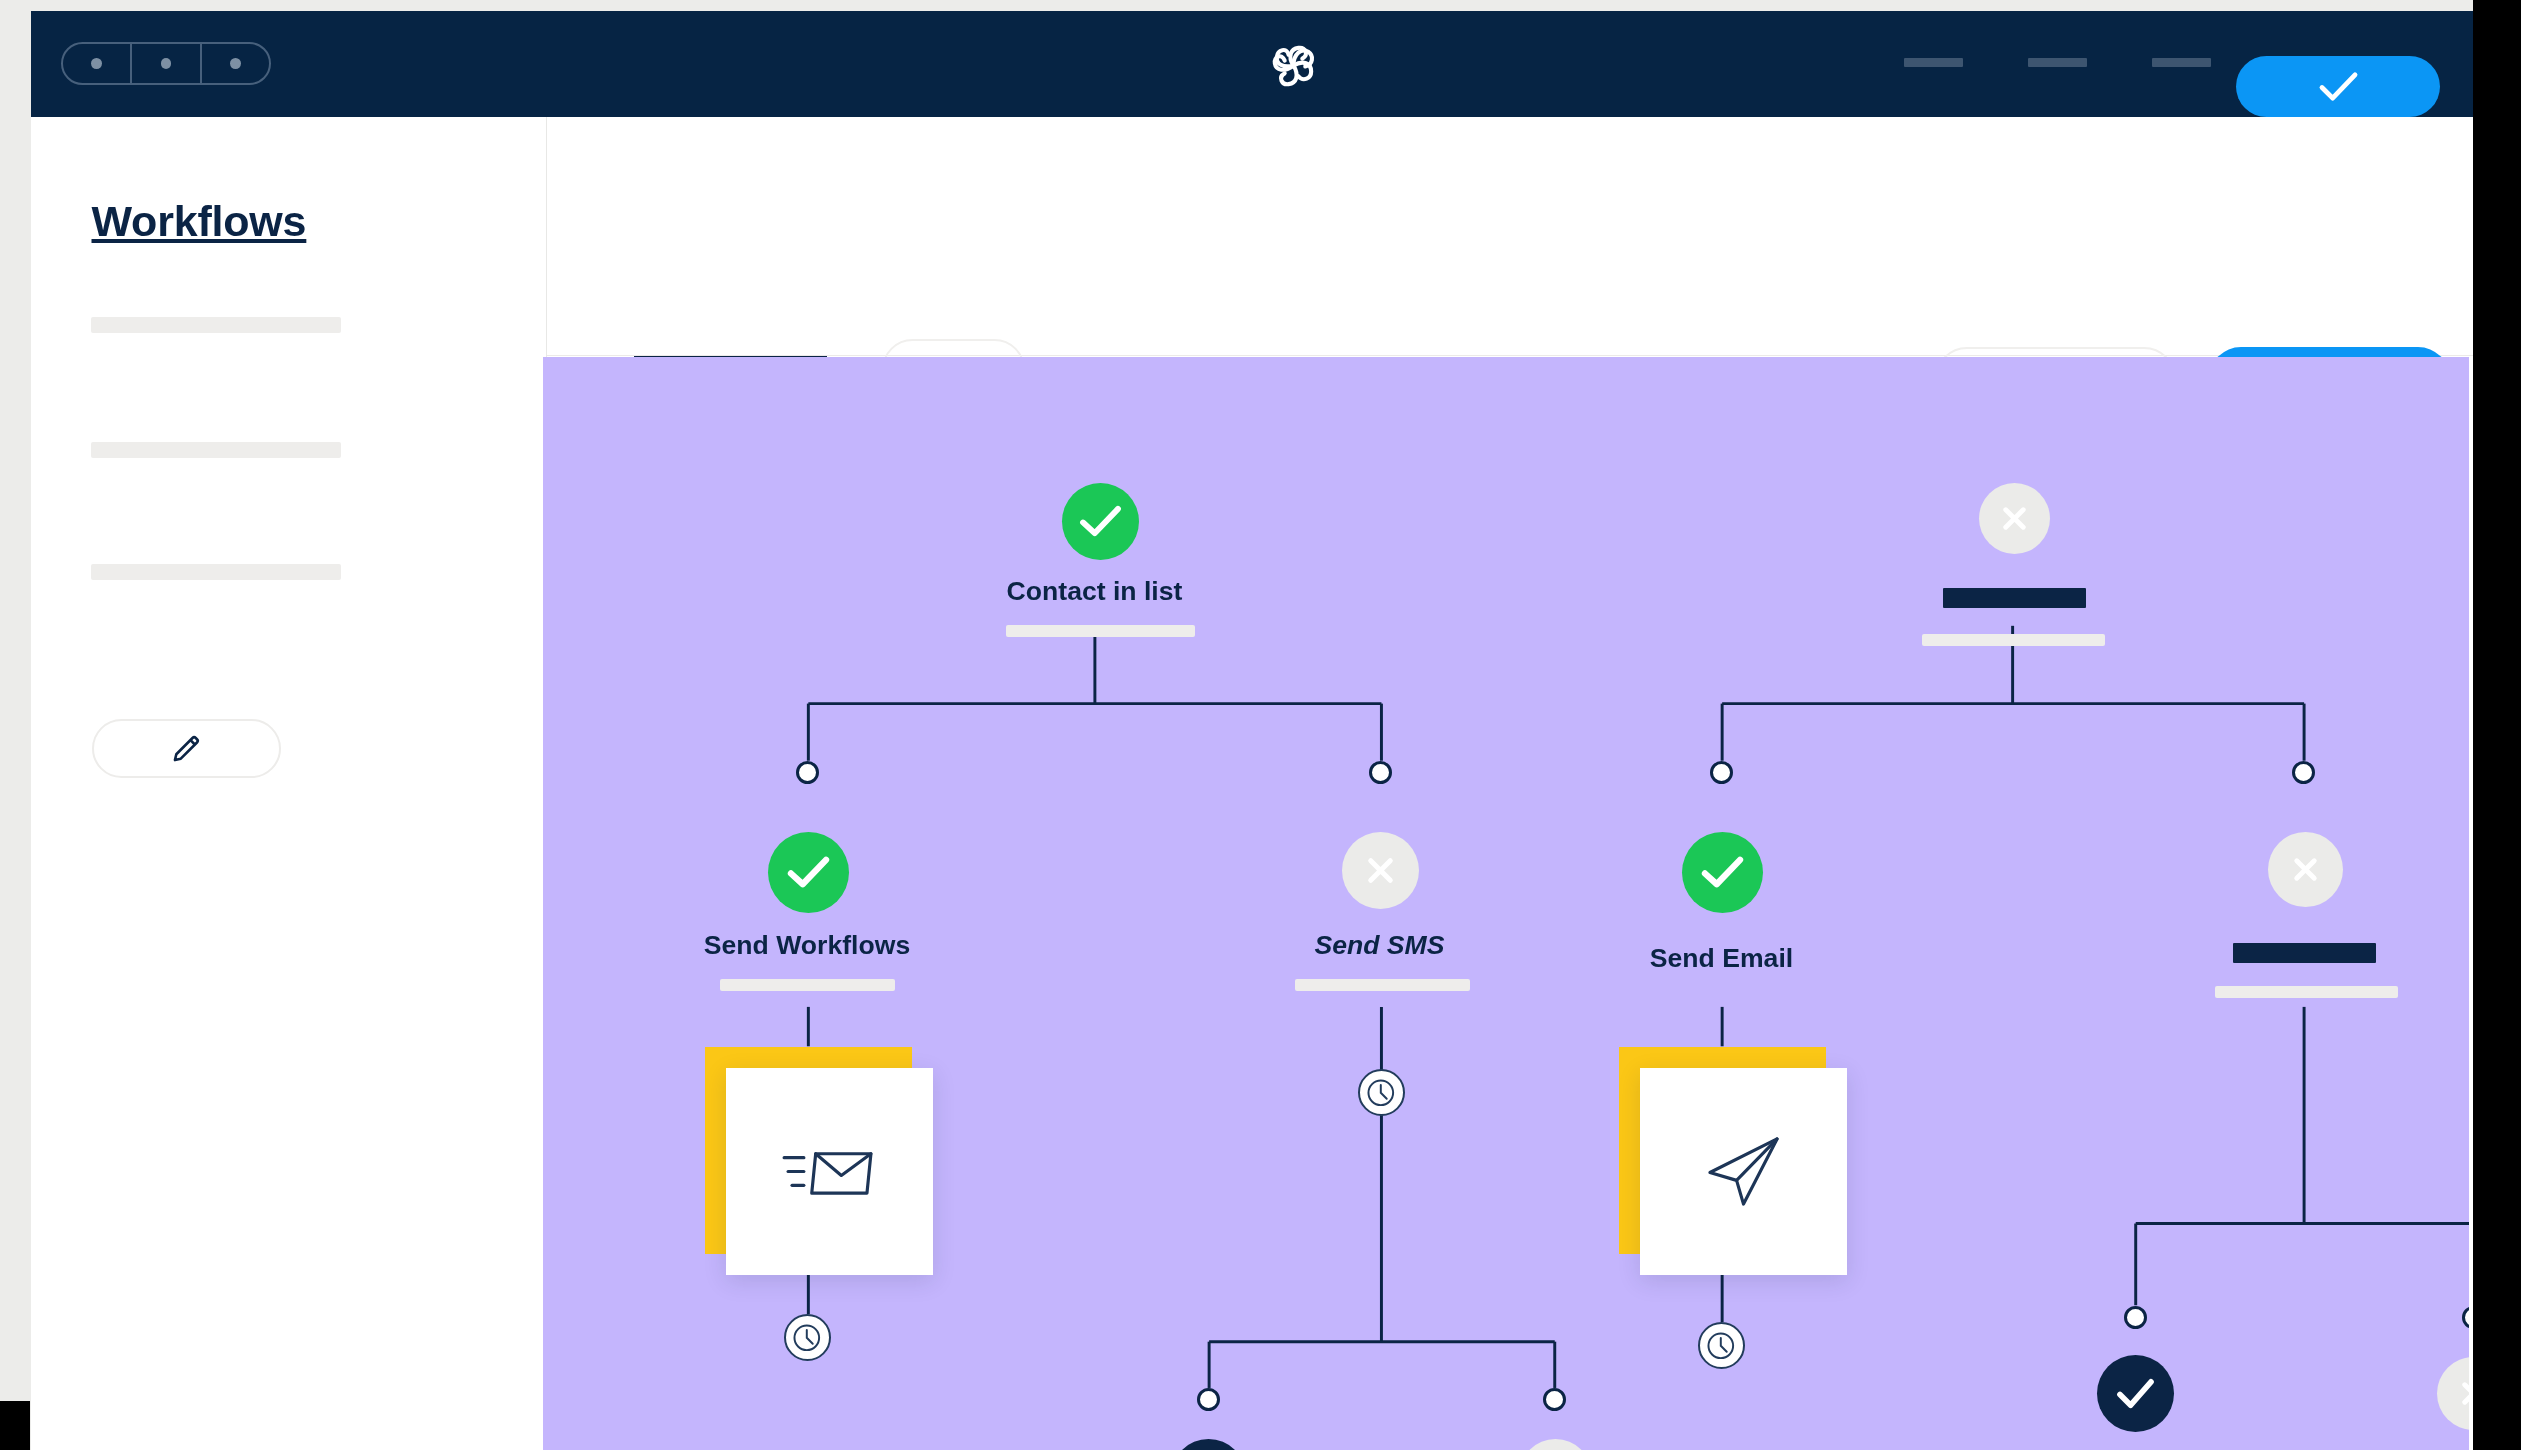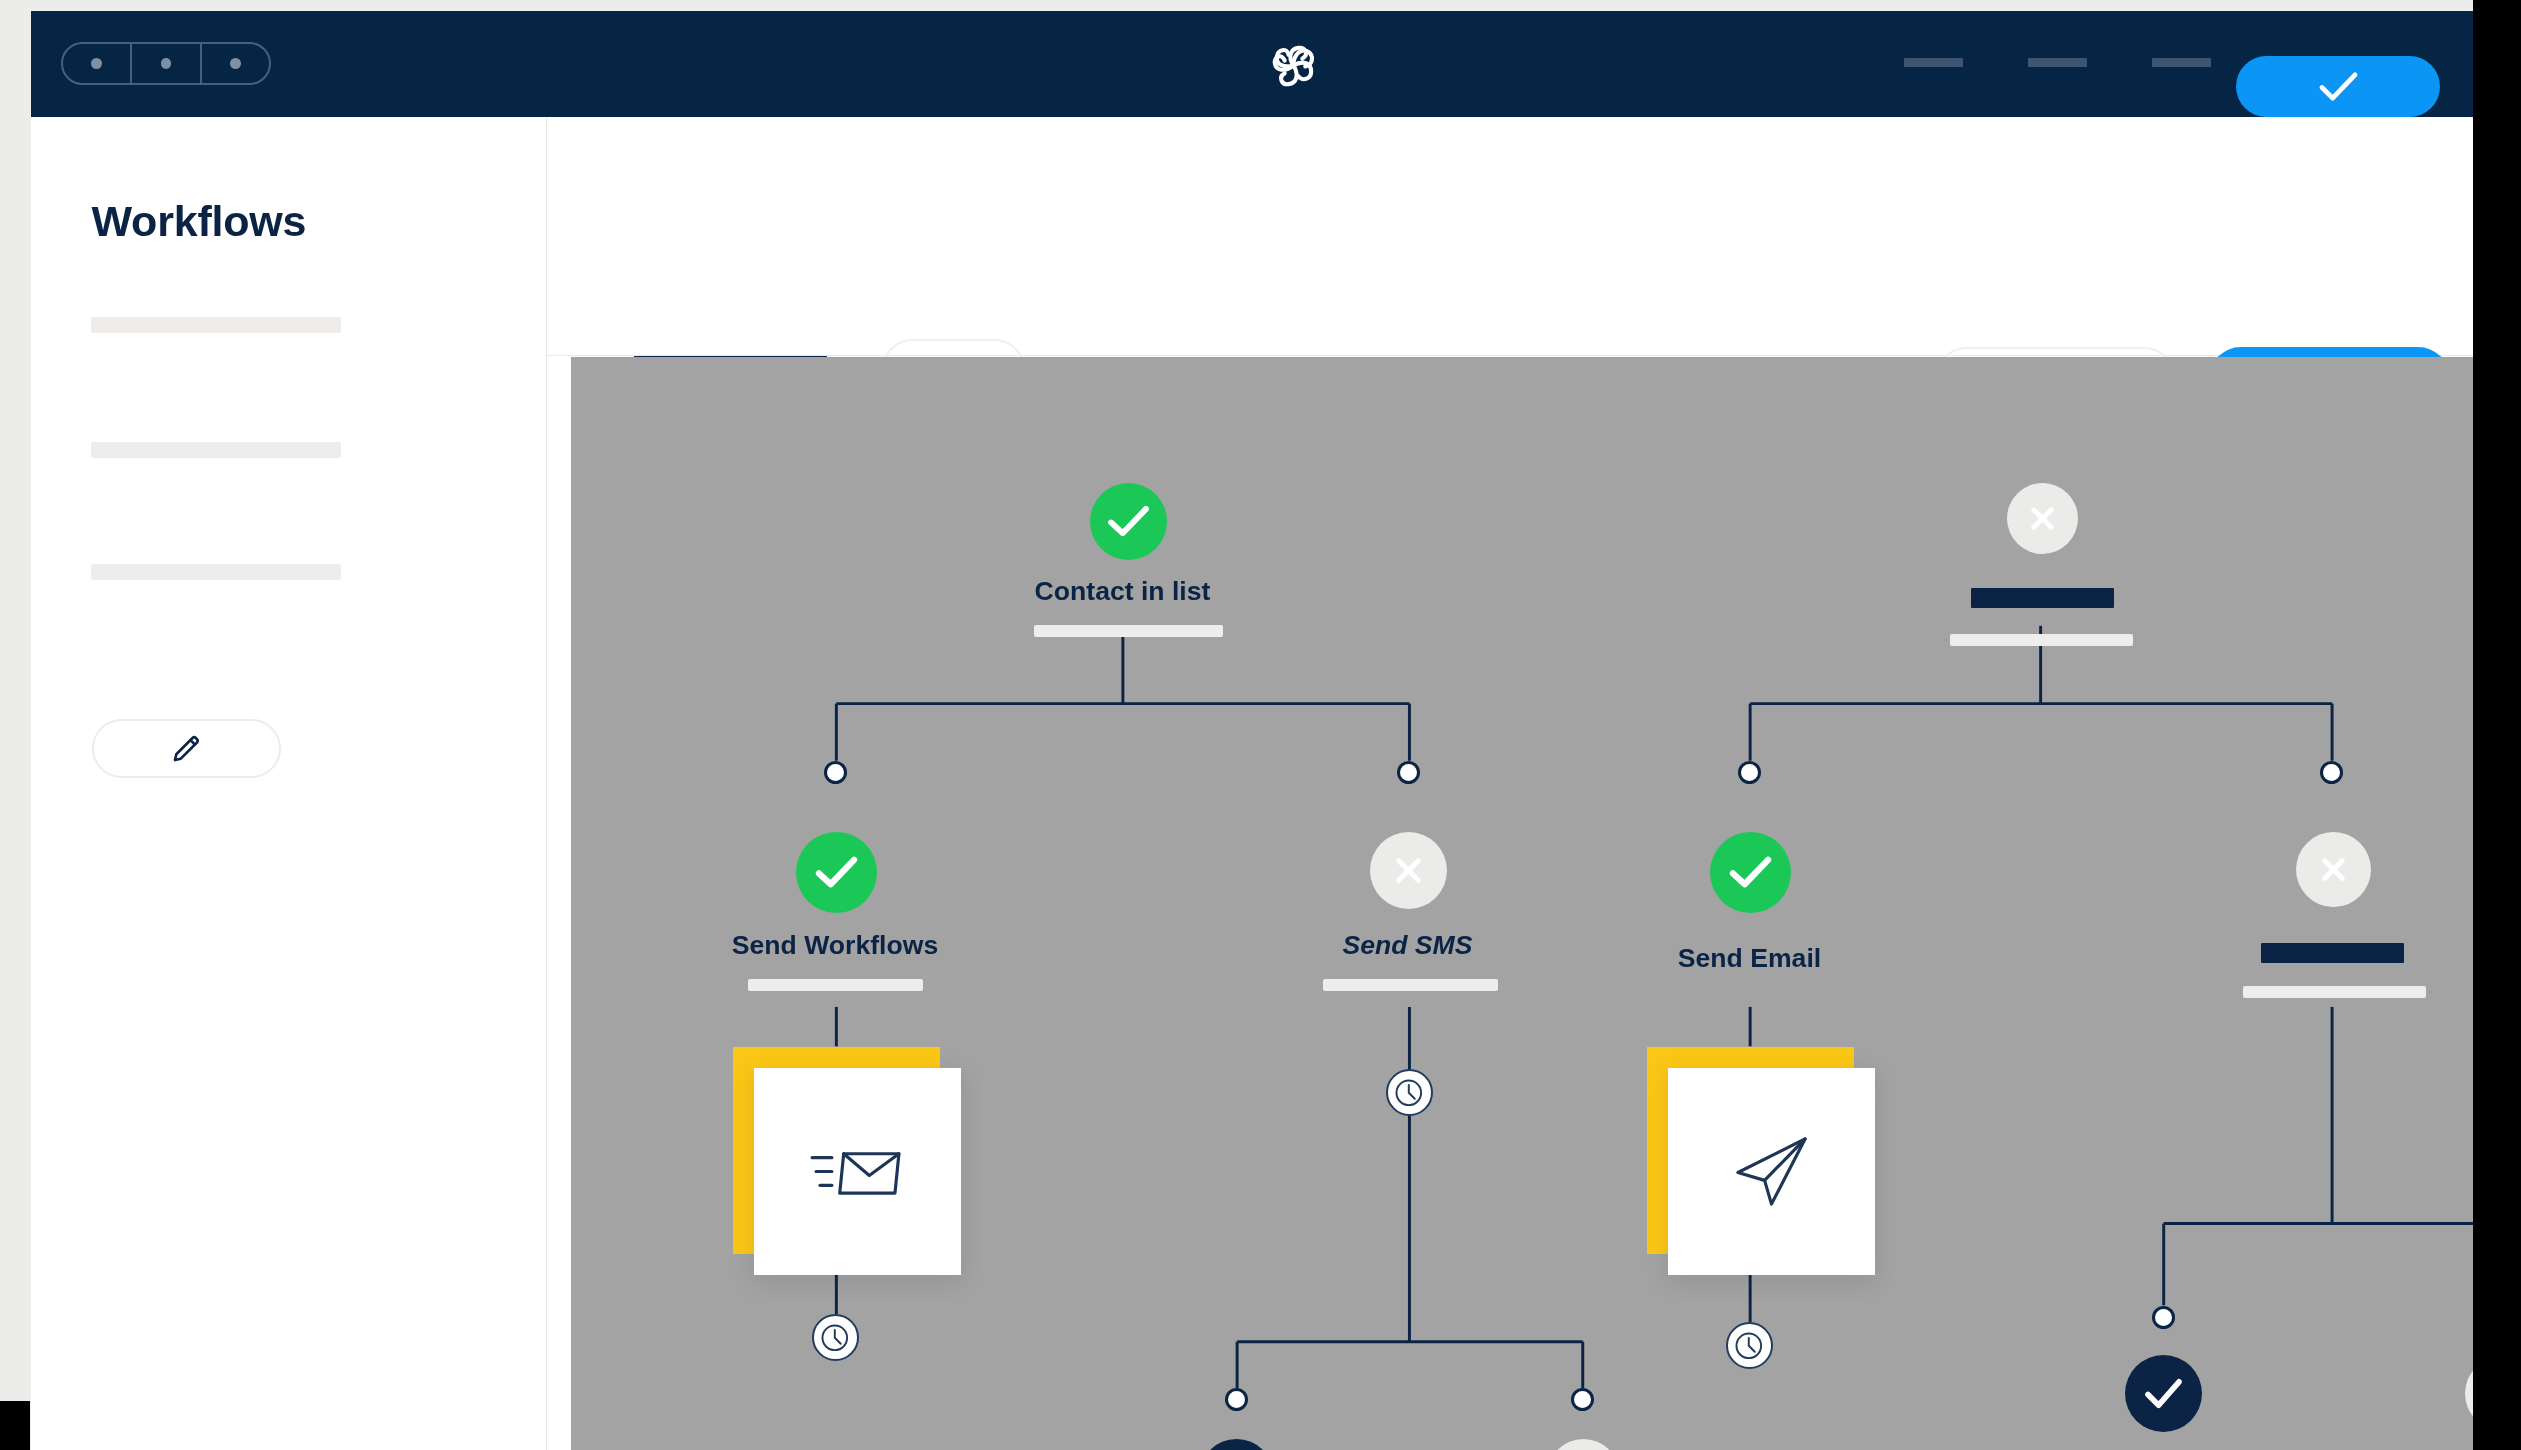--- a/index.html
+++ b/index.html
@@ -53,21 +53,21 @@
     background:#0b96f5; display:flex; align-items:center; justify-content:center;
   }
 
   
   .sidebar {
     position:absolute; left:0; top:106px; width:516px; height:1333px;
     background:#ffffff; border-right:1px solid #e8e8e6;
   }
   .sidebar-title {
     position:absolute; left:61px; top:80px;
-    font-size:43px; font-weight:700; color:#0b2445; letter-spacing:-0.2px;
+    font-size:43px; font-weight:700; color:#0b2445; letter-spacing:-0.2px;text-decoration:underline;
   }
   .side-ph { position:absolute; background:#eeedeb; border-radius:2px; }
   .side-ph.p1 { left:60px; top:200px; width:250px; height:16.7px; }
   .side-ph.p2 { left:60px; top:325px; width:250px; height:16.7px; }
   .side-ph.p3 { left:60px; top:447px; width:250px; height:16.7px; }
   .edit-btn {
     position:absolute; left:61px; top:602px;
     width:189px; height:59px; border-radius:29.6px;
     border:2px solid #edecea; background:#ffffff;
     display:flex; align-items:center; justify-content:center;
@@ -94,22 +94,22 @@
   .tb-outline-btn .ph { width:82px; height:16.7px; background:#eeedeb; border-radius:2px; }
   .tb-primary-btn {
     position:absolute; left:1662px; top:230px; width:241px; height:64px;
     border-radius:32.5px; background:#0b96f5;
     display:flex; align-items:center; justify-content:center;
   }
   .tb-primary-btn .ph { width:86px; height:16.7px; background:#ffffff; border-radius:2px; }
 
   
   .canvas {
-    position:absolute; left:540px; top:346px; width:1926px; height:1093px;
-    background:#a3a3a3; overflow:hidden;
+    position:absolute; left:512px; top:346px; width:1926px; height:1093px;
+    background:#c4b5fd; overflow:hidden;
   }
   .canvas-svg { position:absolute; left:0; top:0; }
 
   
   .node { position:absolute; }
   .ic { border-radius:50%; display:flex; align-items:center; justify-content:center; }
   .ic.green { background:#1bc756; }
   .ic.grey  { background:#ebebe9; }
   .ic.navy  { background:#0b2445; }
 

